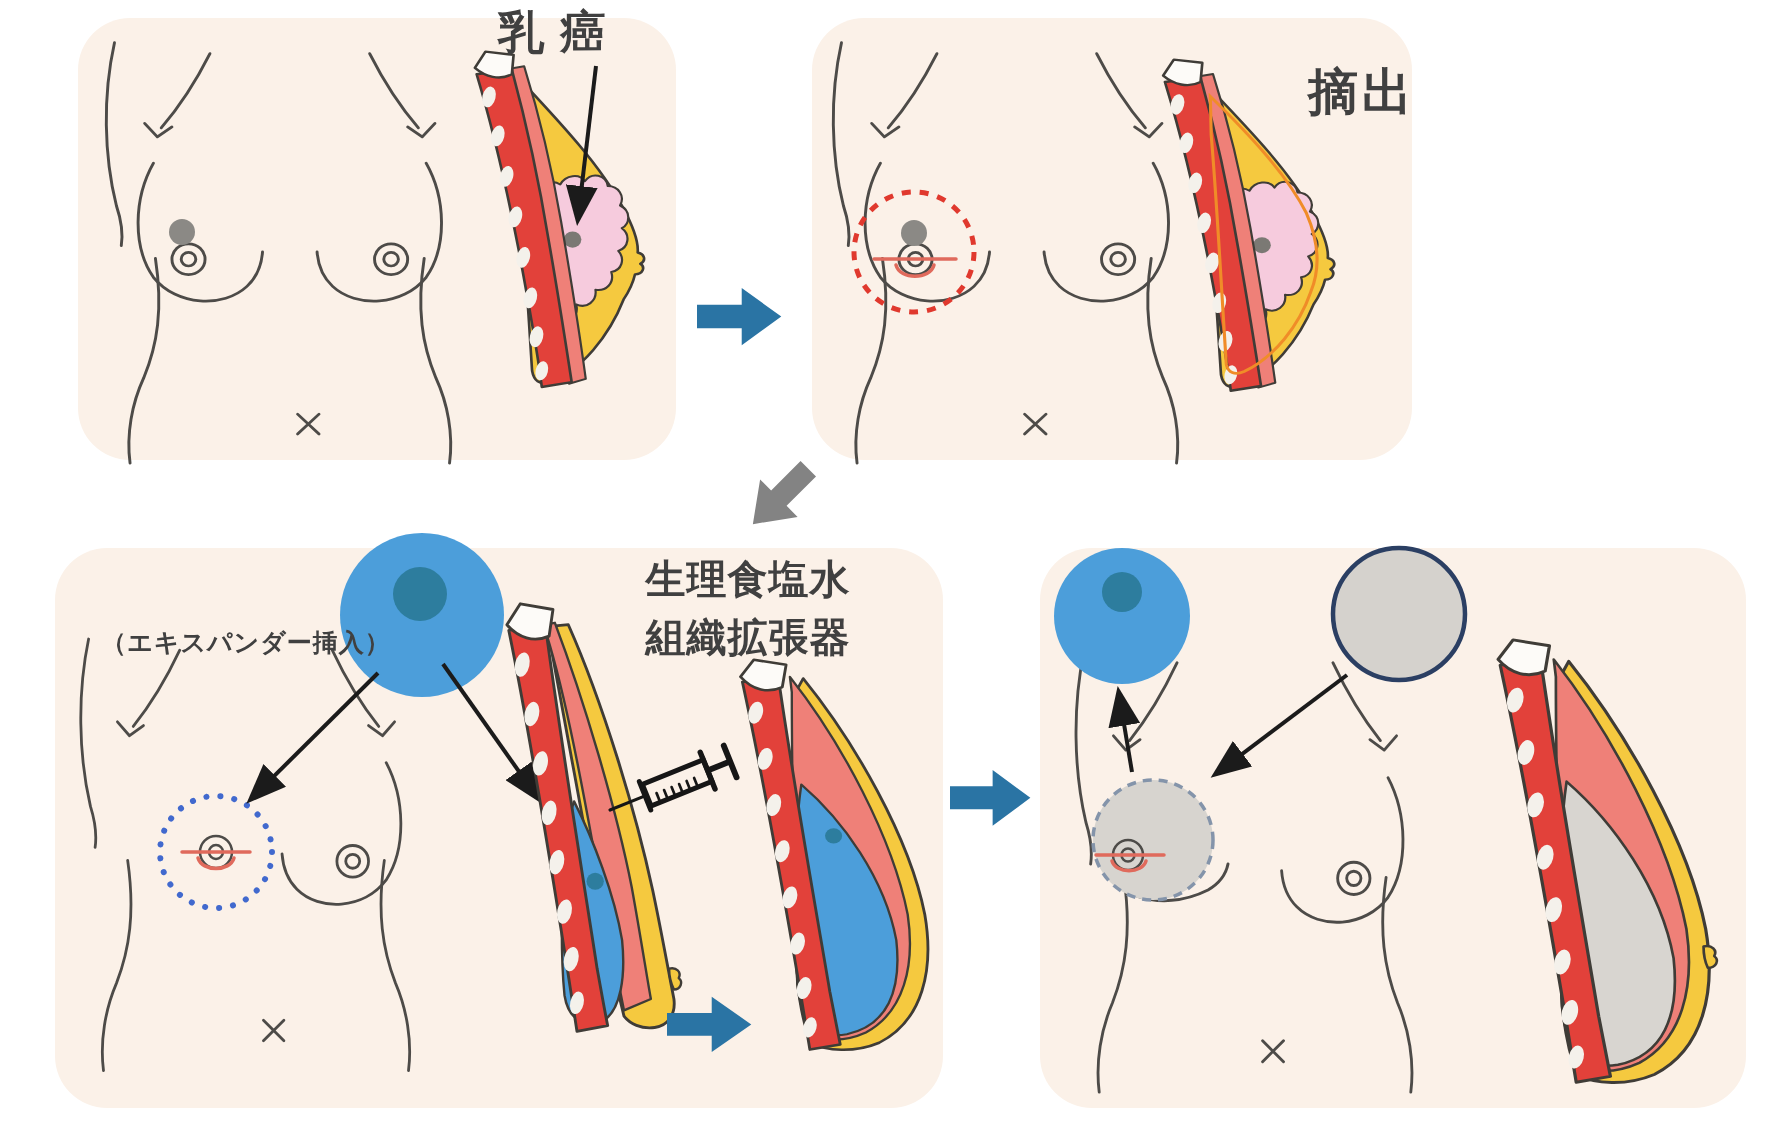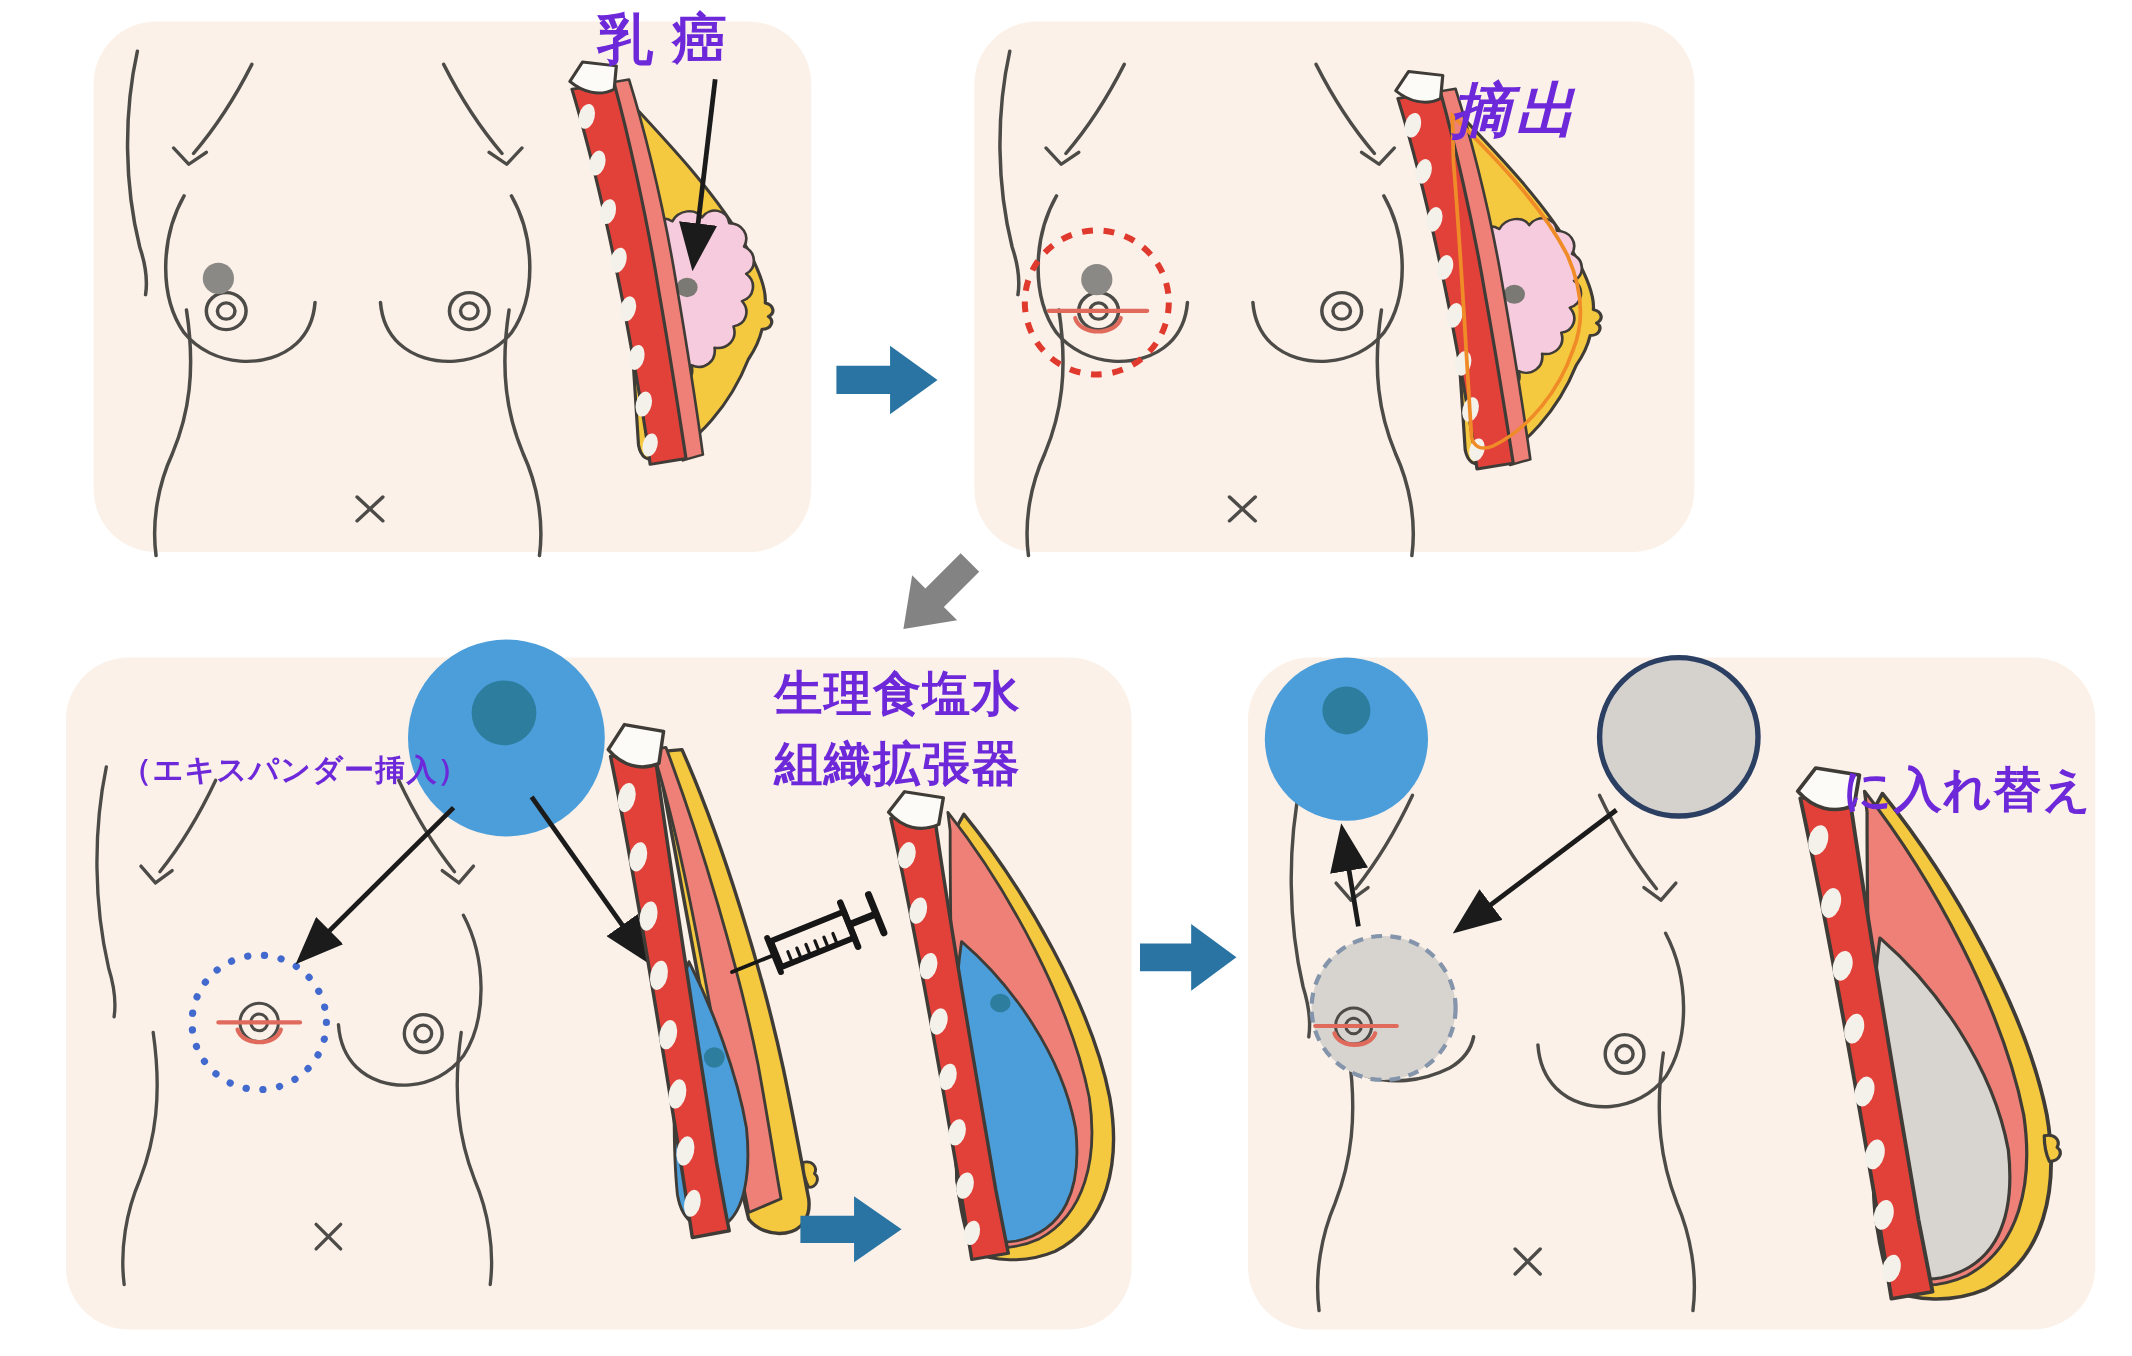--- a/index.html
+++ b/index.html
@@ -1,22 +1,22 @@
 <!DOCTYPE html>
 <html><head>
 <meta charset="utf-8">
 <style>
   html,body{margin:0;padding:0;background:#ffffff;}
   .canvas{position:relative;width:1777px;height:1130px;background:#ffffff;overflow:hidden;
           font-family:"Liberation Sans","DejaVu Sans",sans-serif;}
   .stage{position:absolute;left:0;top:0;}
-  .lbl{position:absolute;font-weight:600;color:#6d28d9;text-align:center;white-space:nowrap;
+  .lbl{position:absolute;font-weight:600;color:#404040;text-align:center;white-space:nowrap;
        line-height:1.15;letter-spacing:1px;}
   .lbl-cancer{left:460px;top:6px;width:200px;font-size:46px;letter-spacing:16px;}
-  .lbl-extract{left:1193px;top:64px;width:140px;font-size:50px;letter-spacing:4px;font-style:italic;}
+  .lbl-extract{left:1292px;top:64px;width:140px;font-size:50px;letter-spacing:4px;}
   .lbl-exp1{left:118px;top:558px;width:260px;font-size:38px;}
   .lbl-exp2{left:16px;top:628px;width:460px;font-size:25px;}
   .lbl-sal1{left:618px;top:556px;width:260px;font-size:40px;}
   .lbl-sal2{left:618px;top:614px;width:260px;font-size:40px;}
   .lbl-imp1{left:1517px;top:574px;width:260px;font-size:42px;}
   .lbl-imp2{left:1510px;top:636px;width:260px;font-size:40px;}
 
   
   .ln{fill:none;stroke:#4d4b48;stroke-width:3;stroke-linecap:round;stroke-linejoin:round}
   .f-red{fill:#e2413a}.f-salmon{fill:#ef8078}.f-yellow{fill:#f5c93f}.f-pink{fill:#f6cbdd}
@@ -221,15 +221,14 @@
     <line class="ann" x1="1347" y1="675" x2="1217" y2="773"></line>
     <use href="#xs-implant" transform="translate(1466,638) scale(1.07,0.97)"></use>
   </g>
 </svg>
 
 <div class="lbl lbl-cancer">乳癌</div>
 <div class="lbl lbl-extract">摘出</div>
 <div class="lbl lbl-exp2">（エキスパンダー挿入）</div>
 <div class="lbl lbl-sal1">生理食塩水</div>
 <div class="lbl lbl-sal2">組織拡張器</div>
-<div class="lbl lbl-imp2">に入れ替え</div>
 
 </div>
 
 </body></html>

